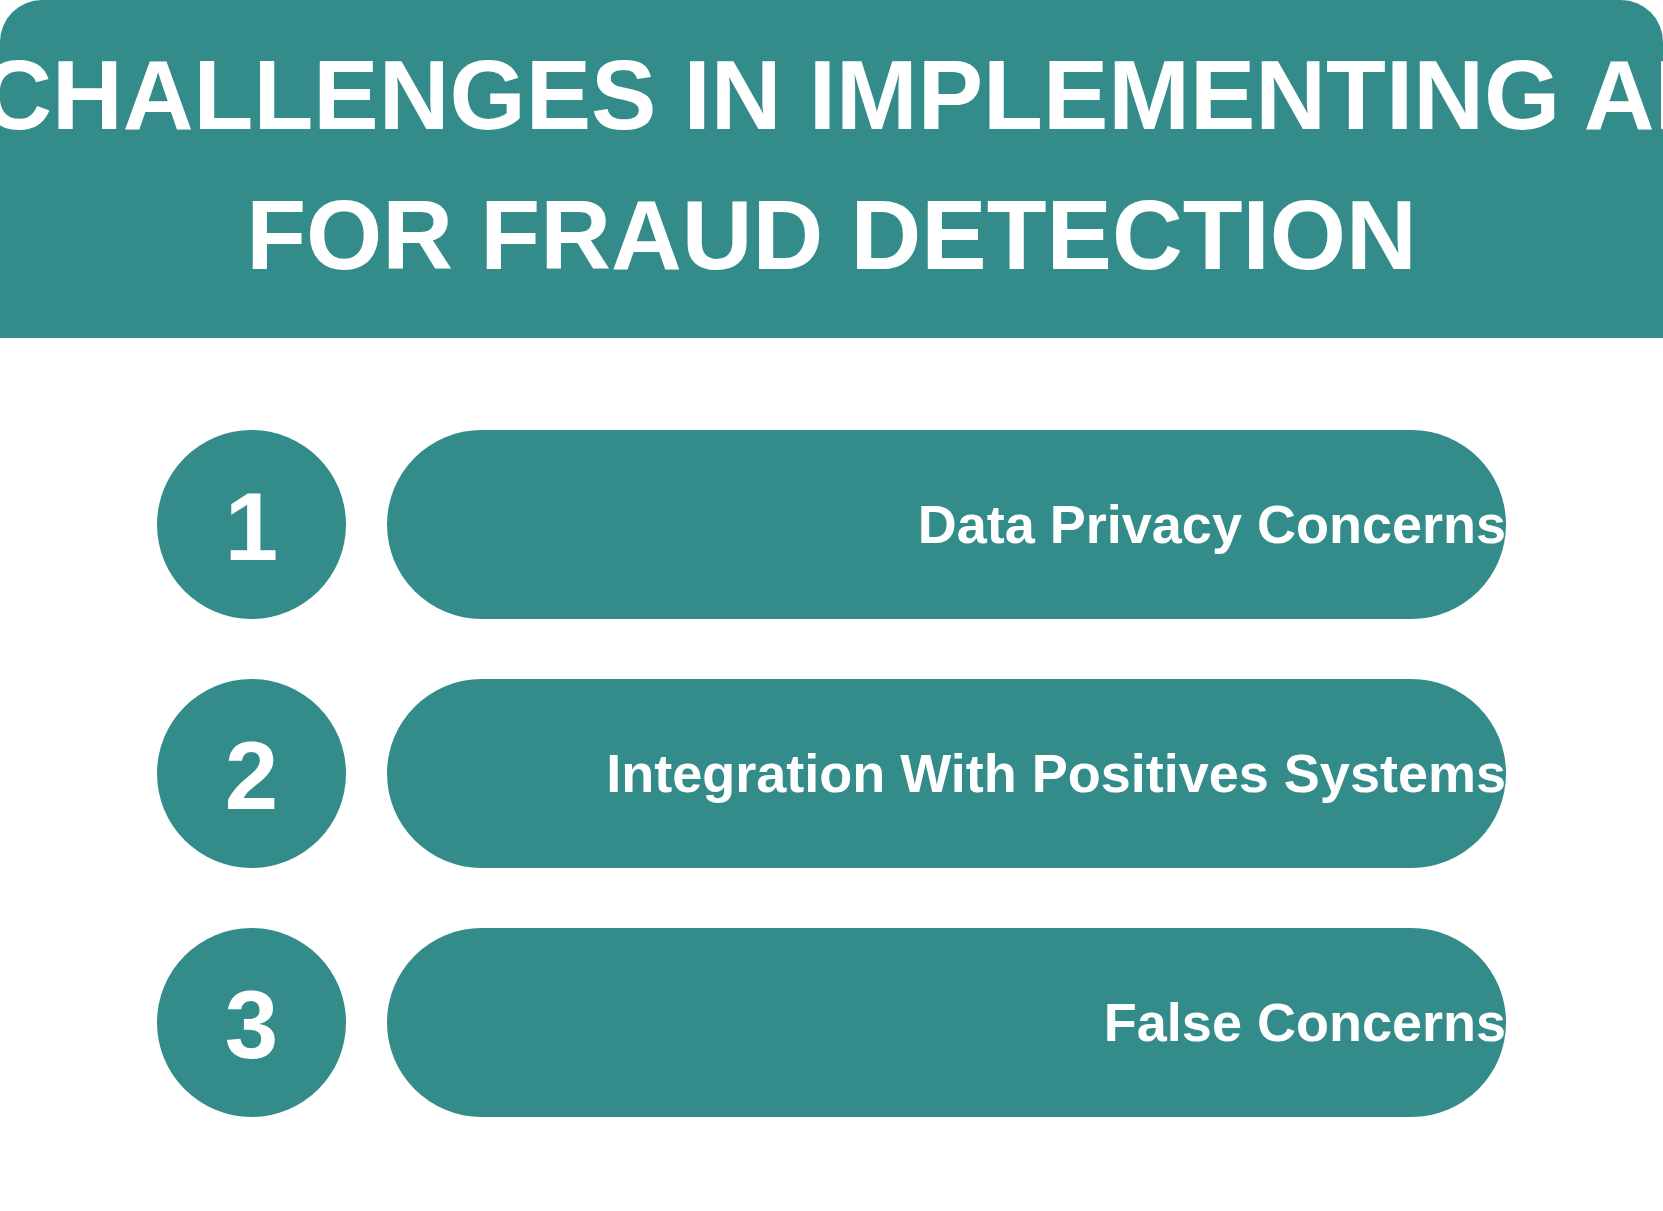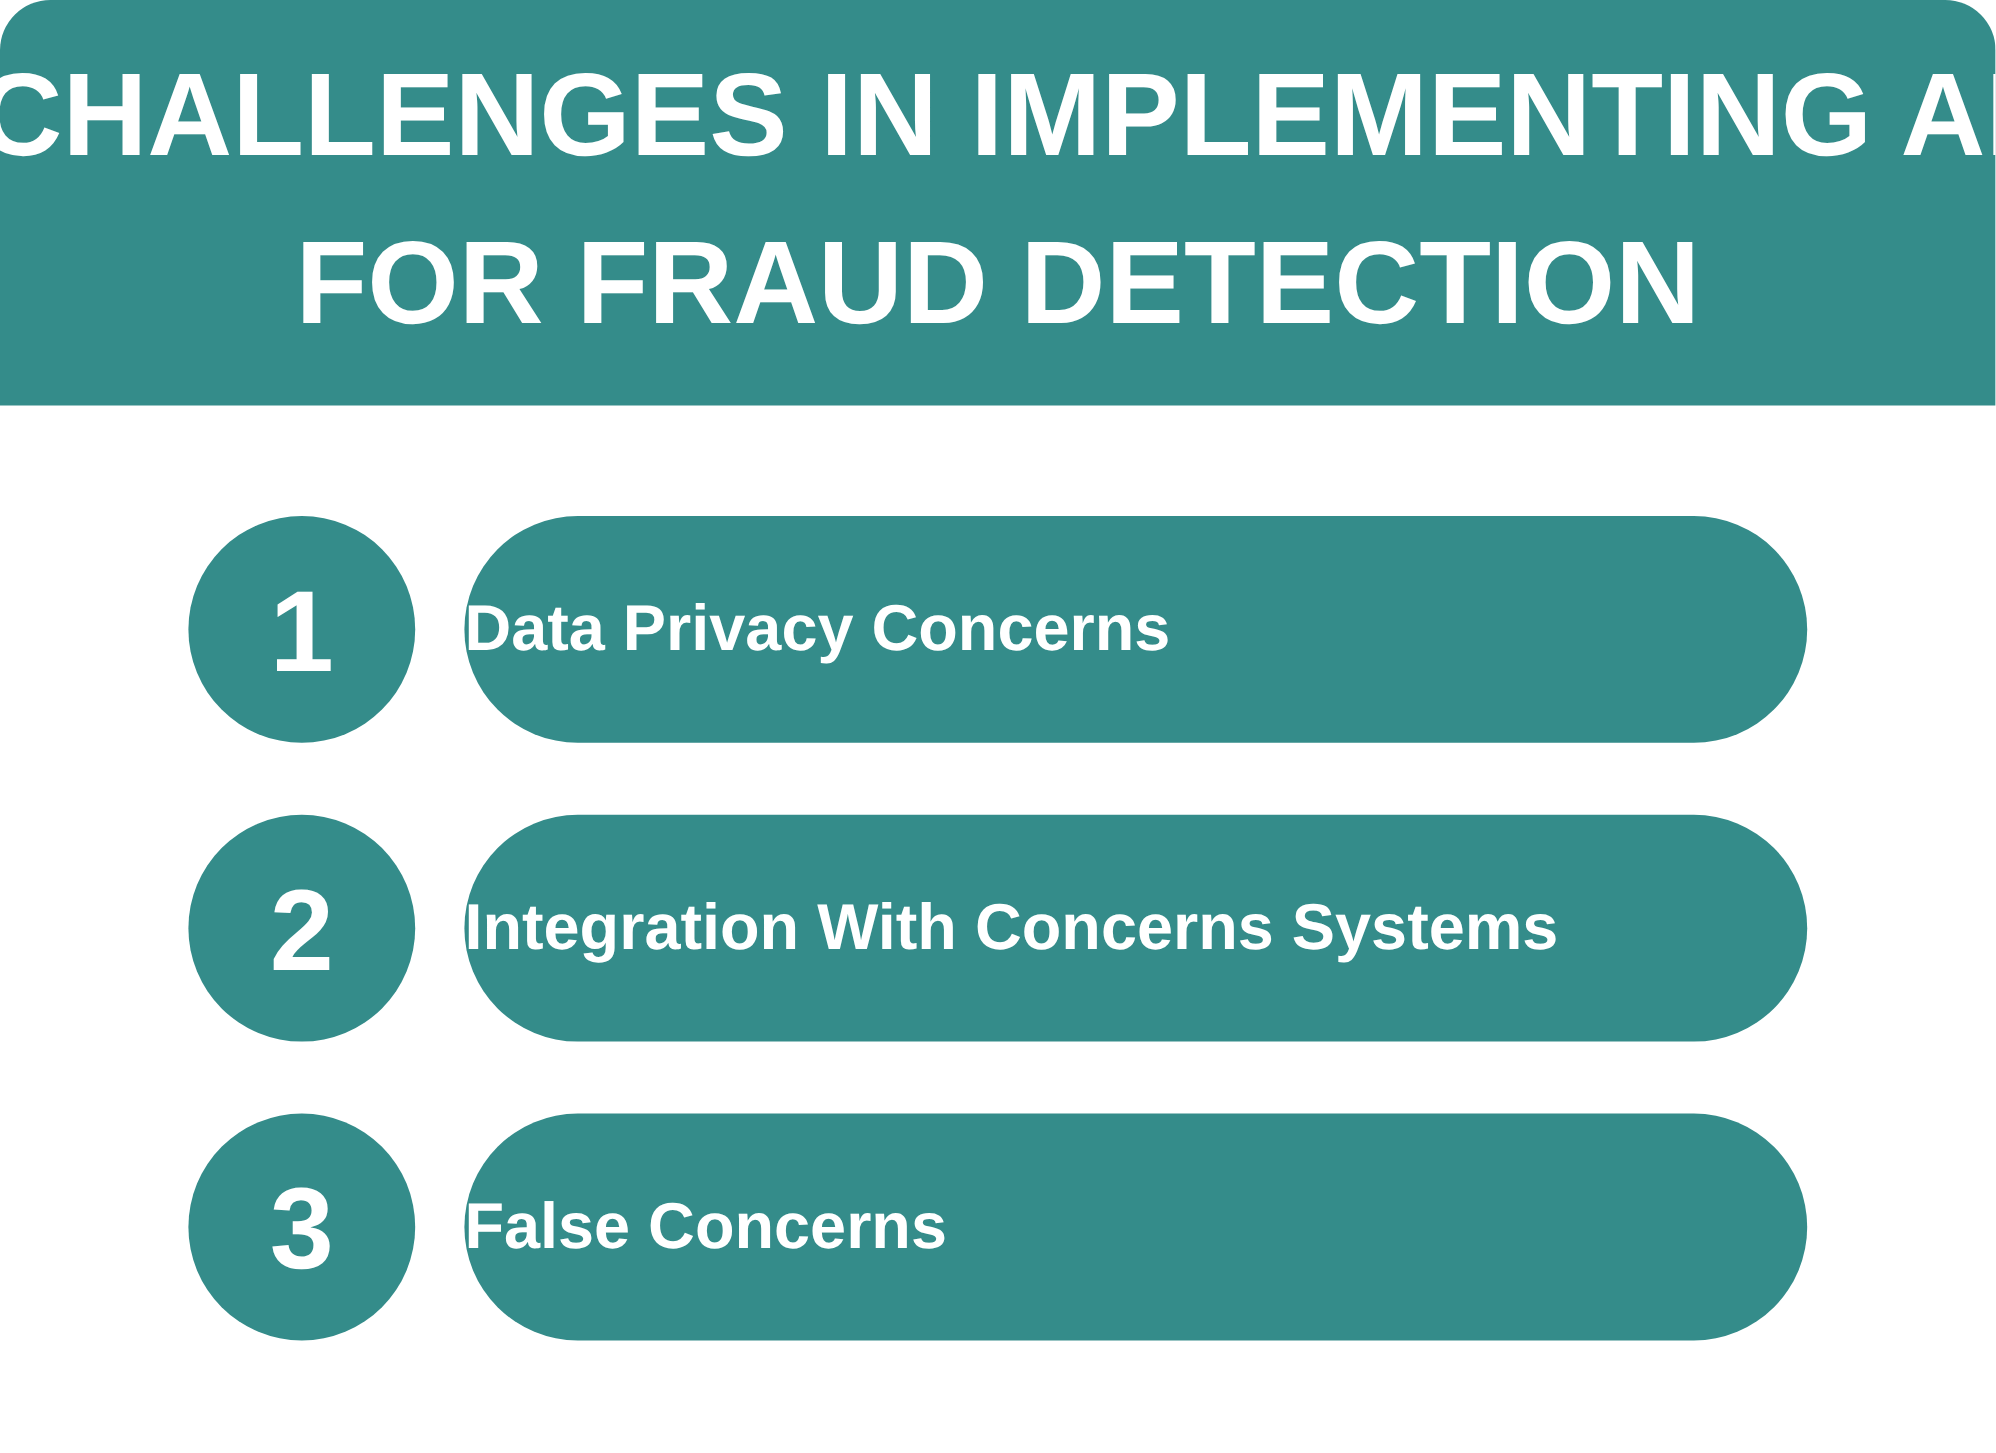--- a/index.html
+++ b/index.html
@@ -68,21 +68,21 @@
     .pill {
       position: absolute;
       left: 387px;
       top: 0;
       width: 1119px;
       height: 189px;
       border-radius: 95px;
       background: #348c8a;
       display: flex;
       align-items: center;
-      justify-content: flex-start;
+      justify-content: flex-end;
     }
     .pill-label {
       color: #ffffff;
       font-weight: 700;
       font-size: 54px;
       line-height: 1;
       white-space: nowrap;
       margin-top: -2px;
     }
   </style>
@@ -103,21 +103,21 @@
   <div class="pill">
     <span class="pill-label">Data Privacy Concerns</span>
   </div>
 </div>
 
 <div class="row" style="top:679px;">
   <div class="num-circle">
     <span class="num">2</span>
   </div>
   <div class="pill">
-    <span class="pill-label">Integration With Concerns Systems</span>
+    <span class="pill-label">Integration With Positives Systems</span>
   </div>
 </div>
 
 <div class="row" style="top:928px;">
   <div class="num-circle">
     <span class="num">3</span>
   </div>
   <div class="pill">
     <span class="pill-label">False Concerns</span>
   </div>

